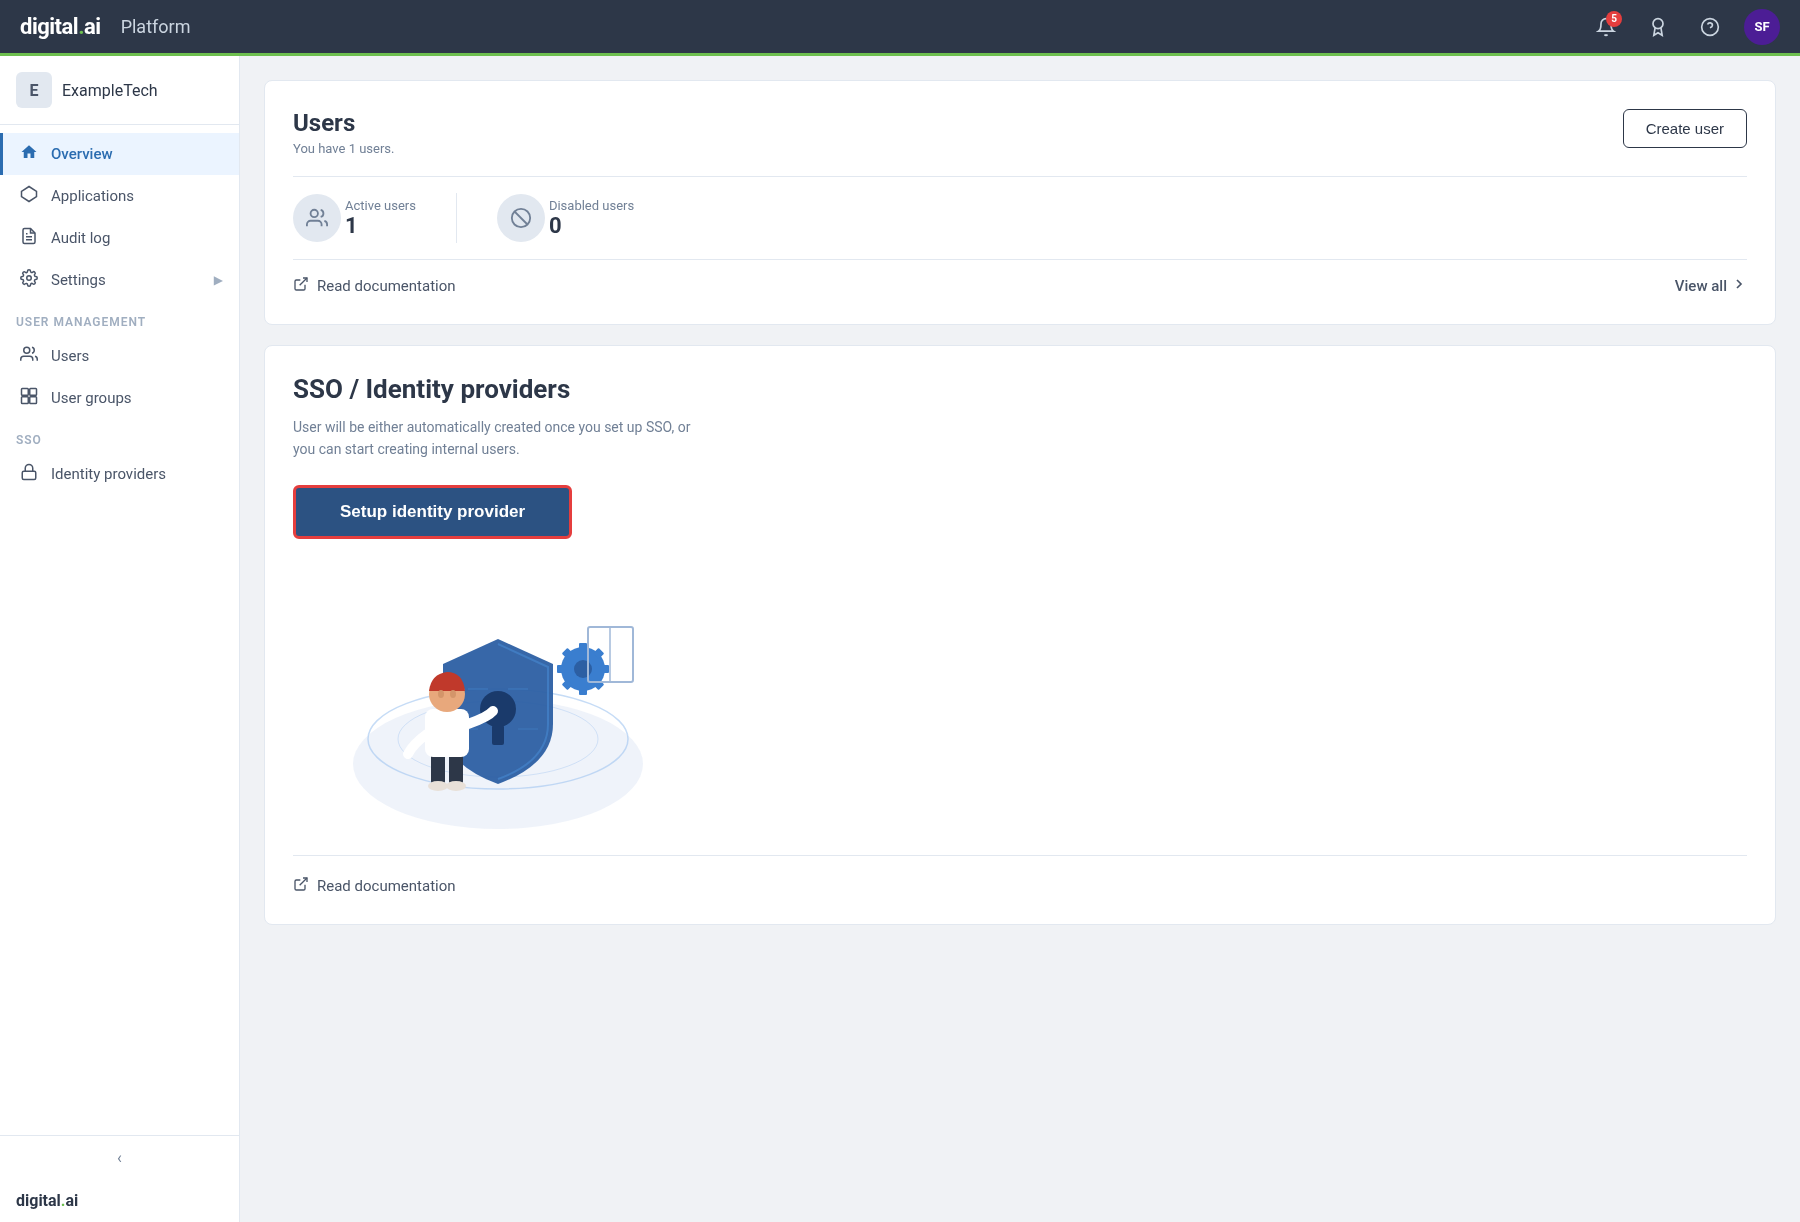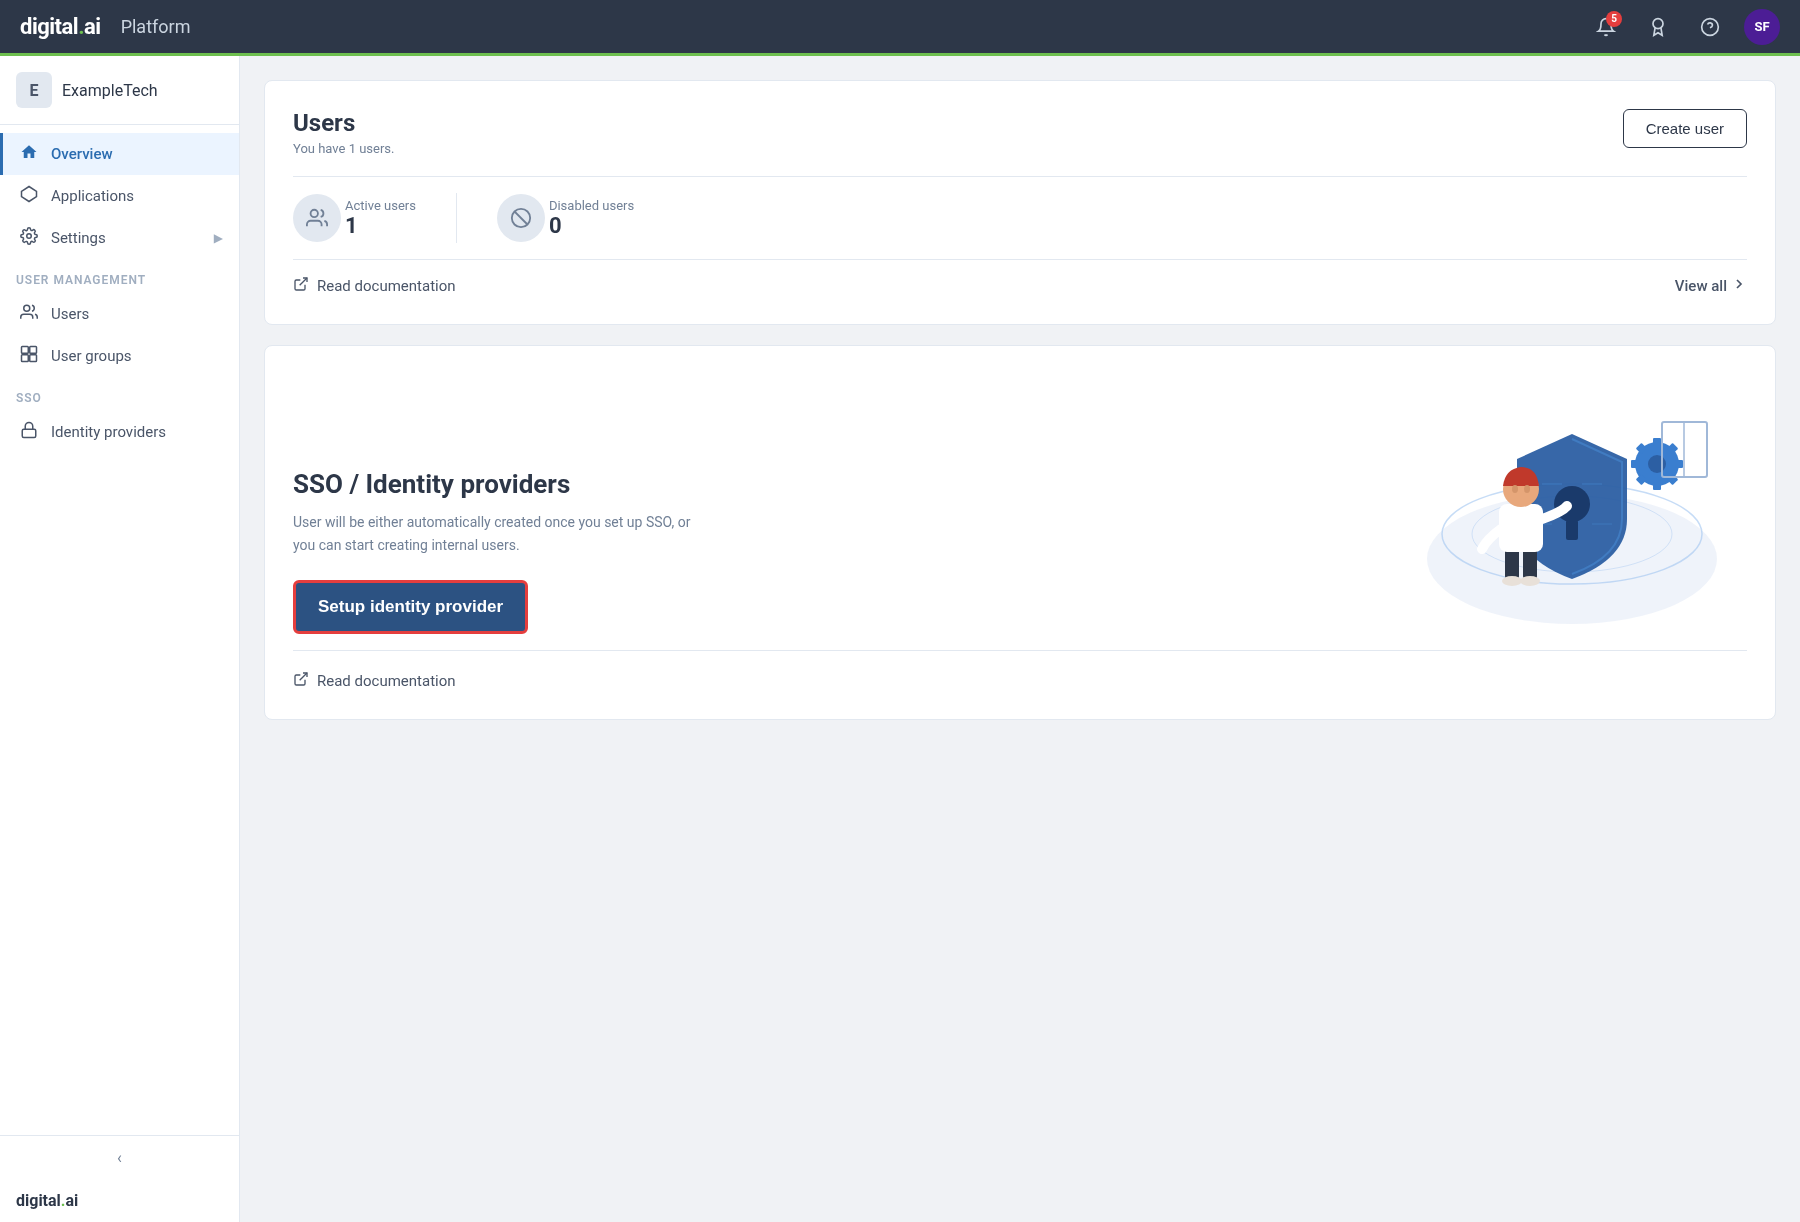--- a/index.html
+++ b/index.html
@@ -285,21 +285,22 @@
       color: #4a5568;
       font-size: 15px;
       cursor: pointer;
       font-weight: 500;
     }
 
     
     .sso-card {
       display: flex;
       gap: 40px;
-      align-items: flex-end;
+      align-items: flex-start;
+      flex-direction: column;
     }
     .sso-card-left {
       flex: 1;
     }
     .sso-title {
       font-size: 26px;
       font-weight: 700;
       color: #2d3748;
       margin-bottom: 12px;
     }
@@ -307,21 +308,21 @@
       font-size: 14px;
       color: #718096;
       line-height: 1.6;
       margin-bottom: 24px;
       max-width: 400px;
     }
     .setup-btn {
       background: #2c5282;
       color: white;
       border: 3px solid #e53e3e;
-      padding: 14px 22px;
+      padding: 14px 44px;
       border-radius: 6px;
       font-size: 17px;
       font-weight: 600;
       cursor: pointer;
       display: inline-block;
     }
     .sso-card-right {
       width: 380px;
       flex-shrink: 0;
       display: flex;
@@ -390,20 +391,32 @@
         </span>
         <span>Overview</span>
       </div>
       <div class="sidebar-item">
         <span class="sidebar-item-icon">
           <svg width="18" height="18" viewBox="0 0 24 24" fill="none" stroke="currentColor" stroke-width="2">
               <polygon points="12 2 22 8.5 22 15.5 12 22 2 15.5 2 8.5 12 2"></polygon>
             </svg>
         </span>
         <span>Applications</span>
+      </div>
+      <div class="sidebar-item">
+        <span class="sidebar-item-icon">
+          <svg width="18" height="18" viewBox="0 0 24 24" fill="none" stroke="currentColor" stroke-width="2">
+              <path d="M14 2H6a2 2 0 0 0-2 2v16a2 2 0 0 0 2 2h12a2 2 0 0 0 2-2V8z"></path>
+              <polyline points="14 2 14 8 20 8"></polyline>
+              <line x1="16" y1="13" x2="8" y2="13"></line>
+              <line x1="16" y1="17" x2="8" y2="17"></line>
+              <polyline points="10 9 9 9 8 9"></polyline>
+            </svg>
+        </span>
+        <span>Audit log</span>
       </div>
       <div class="sidebar-item">
         <span class="sidebar-item-icon">
           <svg width="18" height="18" viewBox="0 0 24 24" fill="none" stroke="currentColor" stroke-width="2">
               <circle cx="12" cy="12" r="3"></circle>
               <path d="M19.4 15a1.65 1.65 0 0 0 .33 1.82l.06.06a2 2 0 0 1-2.83 2.83l-.06-.06a1.65 1.65 0 0 0-1.82-.33 1.65 1.65 0 0 0-1 1.51V21a2 2 0 0 1-4 0v-.09A1.65 1.65 0 0 0 9 19.4a1.65 1.65 0 0 0-1.82.33l-.06.06a2 2 0 0 1-2.83-2.83l.06-.06A1.65 1.65 0 0 0 4.68 15a1.65 1.65 0 0 0-1.51-1H3a2 2 0 0 1 0-4h.09A1.65 1.65 0 0 0 4.6 9a1.65 1.65 0 0 0-.33-1.82l-.06-.06a2 2 0 0 1 2.83-2.83l.06.06A1.65 1.65 0 0 0 9 4.68a1.65 1.65 0 0 0 1-1.51V3a2 2 0 0 1 4 0v.09a1.65 1.65 0 0 0 1 1.51 1.65 1.65 0 0 0 1.82-.33l.06-.06a2 2 0 0 1 2.83 2.83l-.06.06A1.65 1.65 0 0 0 19.4 9a1.65 1.65 0 0 0 1.51 1H21a2 2 0 0 1 0 4h-.09a1.65 1.65 0 0 0-1.51 1z"></path>
             </svg>
         </span>
         <span>Settings</span>
         <span class="sidebar-item-arrow">▶</span>

